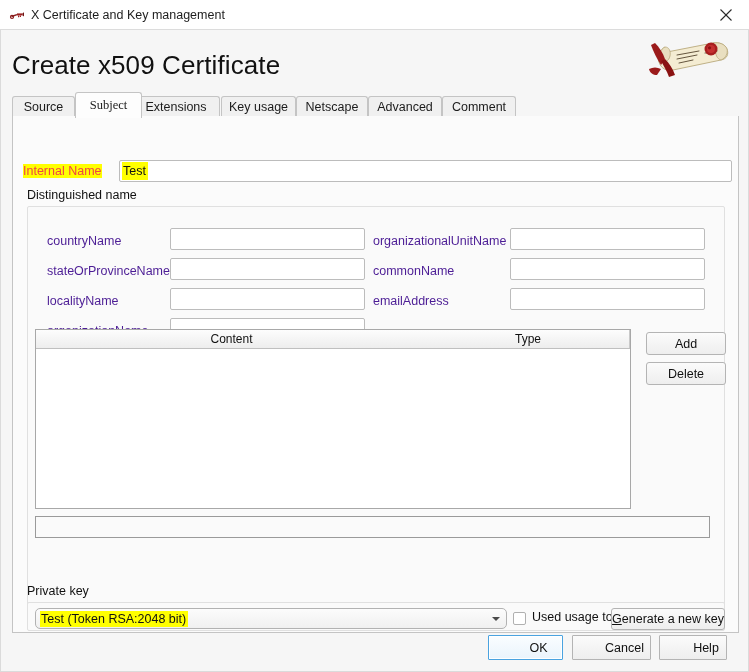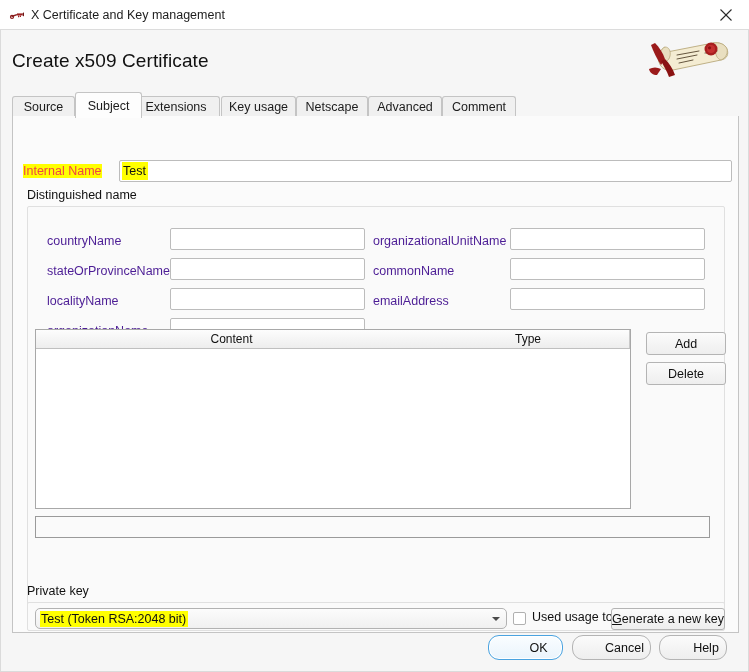--- a/index.html
+++ b/index.html
@@ -62,21 +62,21 @@
     height: 642px;
     background: #f6f6f6;
     border: 1px solid #dbdbdb;
     border-top: none;
     box-sizing: border-box;
   }
 
   .page-title {
     position: absolute;
     left: 11px; top: 20px;
-    font-size: 19px;
+    font-size: 26px;
     color: #111111;
     letter-spacing: 0.1px;
     white-space: nowrap;
   }
 
   
   .logo {
     position: absolute;
     right: 9px; top: 5px;
     width: 96px; height: 50px;
@@ -372,21 +372,21 @@
   }
   .mnemo { text-decoration: underline; }
 
   
   .dlg-btn {
     position: absolute;
     top: 605px;
     height: 25px;
     background: linear-gradient(to bottom, #fbfbfb 0%, #eeeeee 100%);
     border: 1px solid #b4b4b4;
-    border-radius: 11px;
+    border-radius: 1px;
     box-sizing: border-box;
     font-family: "Liberation Sans", sans-serif;
     font-size: 12.5px;
     color: #111111;
     display: flex;
     align-items: center;
     justify-content: center;
     cursor: default;
     padding-left: 26px;
   }
@@ -441,21 +441,21 @@
         </g>
         <circle cx="68" cy="14" r="6.5" fill="#a81f1f"></circle>
         <circle cx="68" cy="14" r="4" fill="#c53030"></circle>
         <circle cx="66.5" cy="12.8" r="1.6" fill="#8c1212"></circle>
       </svg>
     </div>
 
     <div class="tabbar">
       <div class="tabbar-line"></div>
       <div class="tab" style="left:0px;   width:63px;">Source</div>
-      <div class="tab active" style="left:63px;  width:67px;">Subject</div>
+      <div class="tab active" style="left:63px;  width:67px;font-family:Liberation Serif, serif;">Subject</div>
       <div class="tab" style="left:120px; width:88px;">Extensions</div>
       <div class="tab" style="left:209px; width:75px;">Key usage</div>
       <div class="tab" style="left:284px; width:72px;">Netscape</div>
       <div class="tab" style="left:356px; width:74px;">Advanced</div>
       <div class="tab" style="left:430px; width:74px;">Comment</div>
     </div>
 
     <div class="tabpanel">
 
       <div class="internal-row">

